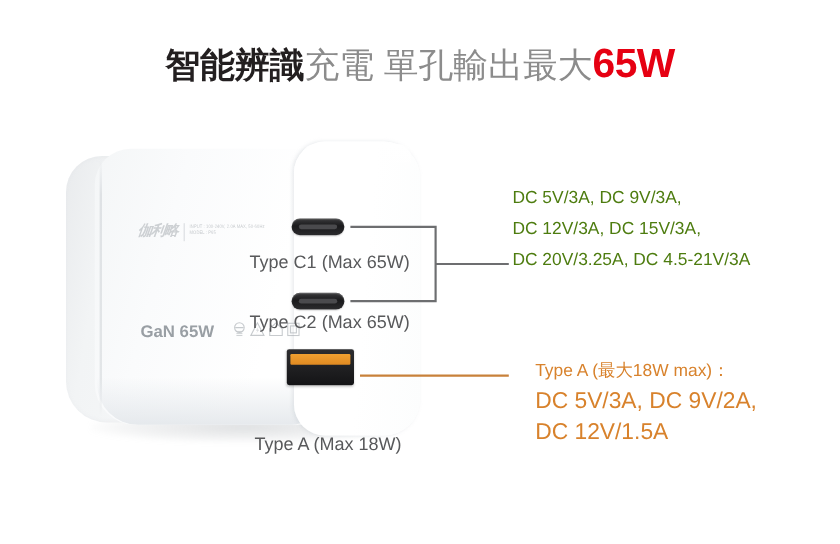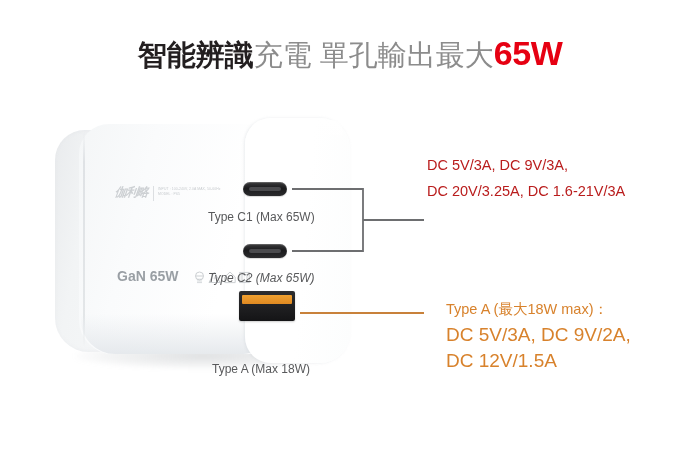--- a/index.html
+++ b/index.html
@@ -159,21 +159,21 @@
     letter-spacing: 0.1px;
     white-space: nowrap;
     transform: scaleY(1.25);
     transform-origin: left top;
   }
   .gan-row {
     position: absolute;
     left: 62px;
     top: 150px;
     display: flex;
-    align-items: flex-end;
+    align-items: flex-start;
   }
   .gan-text {
     font-size: 14px;
     font-weight: bold;
     color: #8f959b;
     letter-spacing: 0px;
     opacity: 0.9;
   }
   .cert-icons {
     display: flex;
@@ -219,26 +219,26 @@
     top: 4px;
     width: 50px;
     height: 9px;
     background: linear-gradient(180deg, #f0a030 0%, #e08a22 100%);
     border-radius: 1px;
   }
 
   
   .port-caption {
     position: absolute;
-    font-size: 12px;
+    font-size: 15px;
     color: #58595b;
     white-space: nowrap;
   }
   #cap-c1 { left: 208px; top: 210px; }
-  #cap-c2 { left: 208px; top: 271px; font-style: italic; }
+  #cap-c2 { left: 208px; top: 260px; }
   #cap-a  { left: 212px; top: 347px; margin-top: 15px; }
 
   
   .lines {
     position: absolute;
     left: 0; top: 0;
     width: 700px; height: 453px;
     pointer-events: none;
   }
 
@@ -251,21 +251,21 @@
   }
   .info-c .heading {
     font-size: 14.5px;
     font-weight: bold;
     color: #1c1c1c;
     line-height: 26px;
     white-space: nowrap;
   }
   .info-c .line {
     font-size: 14.5px;
-    color: #b91c1c;
+    color: #4d7c0f;
     line-height: 26px;
     white-space: nowrap;
   }
   .info-a {
     position: absolute;
     left: 446px;
     top: 296px;
     width: 270px;
   }
   .info-a .heading {
@@ -345,20 +345,21 @@
 <svg class="lines">
 
   <polyline points="292,189 363,189 363,251 292,251" fill="none" stroke="#6d6e70" stroke-width="1.8"></polyline>
   <line x1="363" y1="220" x2="424" y2="220" stroke="#6d6e70" stroke-width="1.8"></line>
 
   <line x1="300" y1="313" x2="424" y2="313" stroke="#c8813a" stroke-width="1.8"></line>
 </svg>
 
 <div class="info-c">
   <div class="line">DC 5V/3A, DC 9V/3A,</div>
-  <div class="line">DC 20V/3.25A, DC 1.6-21V/3A</div>
+  <div class="line">DC 12V/3A, DC 15V/3A,</div>
+  <div class="line">DC 20V/3.25A, DC 4.5-21V/3A</div>
 </div>
 
 <div class="info-a">
   <div class="heading">Type A (最大18W max)：</div>
   <div class="line">DC 5V/3A, DC 9V/2A,</div>
   <div class="line">DC 12V/1.5A</div>
 </div>
 
 </body></html>

